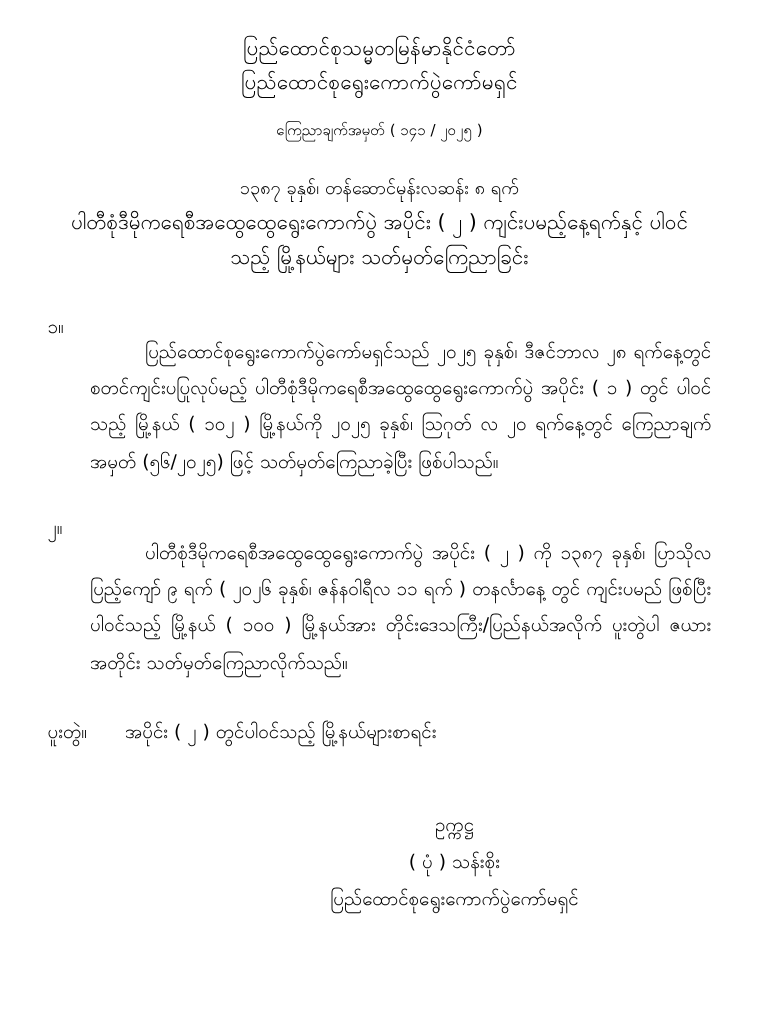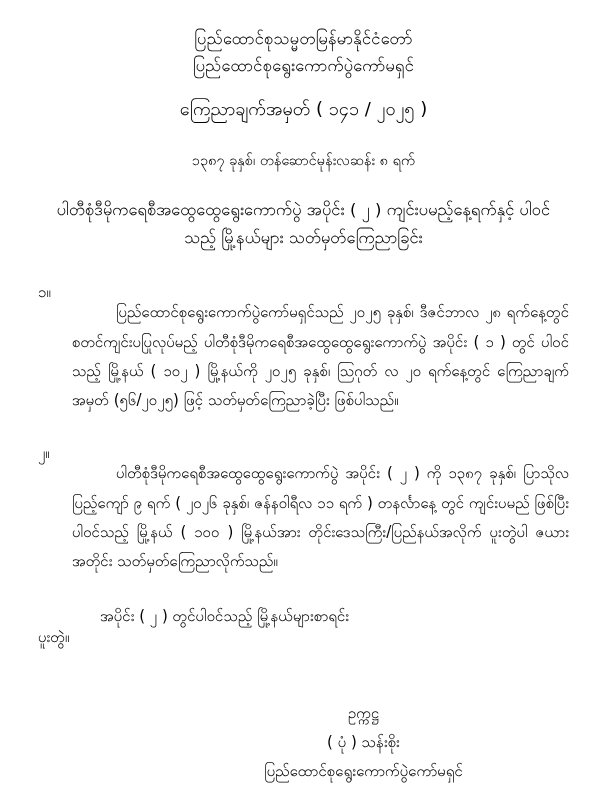--- a/index.html
+++ b/index.html
@@ -22,34 +22,33 @@
     position: relative;
   }
   .center { text-align: center; }
   .hdr-line {
     font-size: 16.5px;
     line-height: 1.62;
     letter-spacing: 0.2px;
   }
   .hdr-block { margin-bottom: 2px; }
   .announce-no {
-    font-size: 18px;
+    font-size: 12px;
     margin-top: 16px;
     line-height: 1.6;
   }
   .date-line {
     font-size: 14.5px;
     line-height: 1.75;
   }
   .date-block { margin-top: 24px; }
   .title {
     font-size: 16.5px;
     line-height: 1.72;
     text-align: center;
-    margin-top: 22px;
     padding: 0 4px;
   }
   .p-flex {
     display: flex;
     align-items: flex-start;
   }
   .p-flex .num-col {
     flex: 0 0 34px;
     font-size: 15px;
     line-height: 1.95;
@@ -66,21 +65,20 @@
     width: 44px;
   }
   .attach-row {
     display: flex;
     margin-top: 26px;
     font-size: 15px;
     line-height: 1.95;
   }
   .attach-row .label {
     flex: 0 0 62px;
-    margin-top: 21px;
   }
   .attach-row .val {
     flex: 1 1 auto;
   }
   .sign-lines {
     width: 100%;
     text-align: center;
   }
   .sign-lines div { line-height: 1.95; }
   .sign-wrap {

